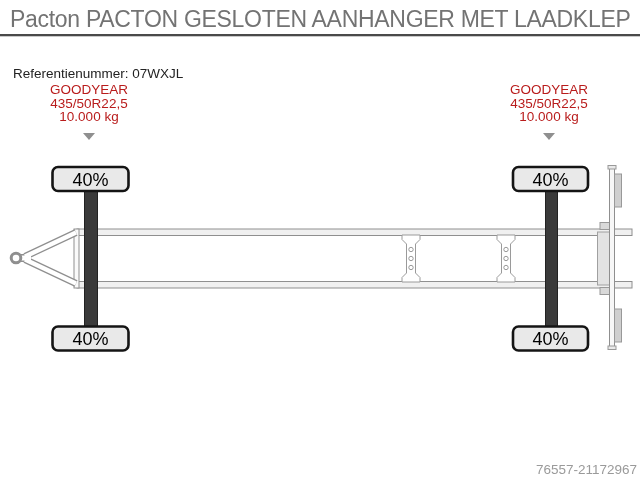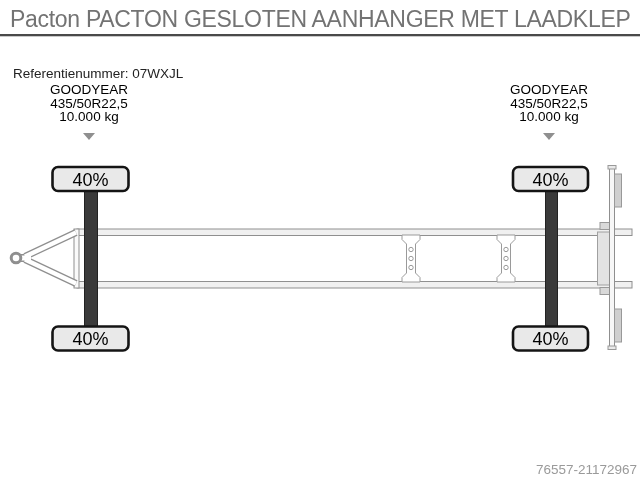--- a/index.html
+++ b/index.html
@@ -16,21 +16,21 @@
   .header-rule{
     position:absolute;left:0;top:34px;width:640px;height:2px;
     background:#4a4a4a;border-bottom:1px solid #c9c9c9;
   }
   .ref-line{
     position:absolute;left:13px;top:45px;
     font-size:13.5px;color:#222222;white-space:nowrap;margin-top:21px;
   }
   .tire-spec{
     position:absolute;top:83px;width:140px;
-    text-align:center;font-size:13.5px;line-height:13.5px;color:#000000;
+    text-align:center;font-size:13.5px;line-height:13.5px;color:#b91c1c;
   }
   .tire-spec.front{left:19px;}
   .tire-spec.rear{left:479px;}
   .down-arrow{
     width:0;height:0;margin:9px auto 0;
     border-left:6px solid transparent;
     border-right:6px solid transparent;
     border-top:7px solid #8f8f8f;
   }
   .drawing{position:absolute;left:0;top:0;}

